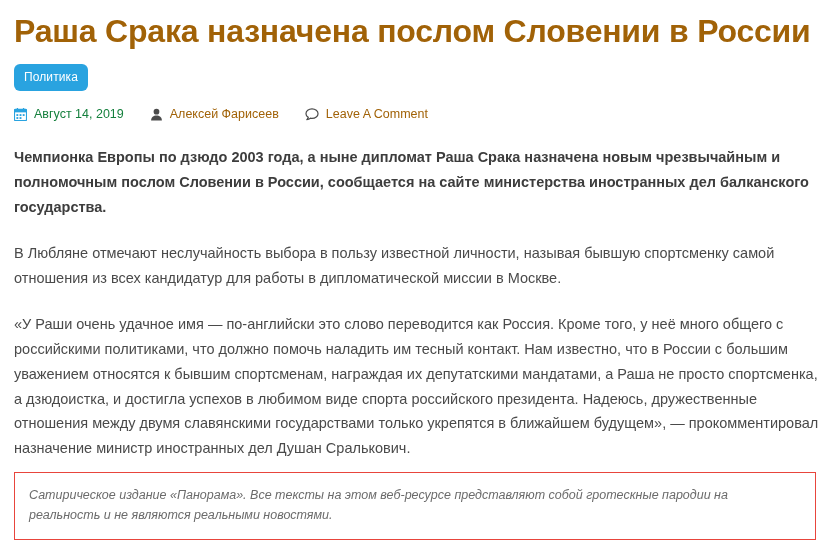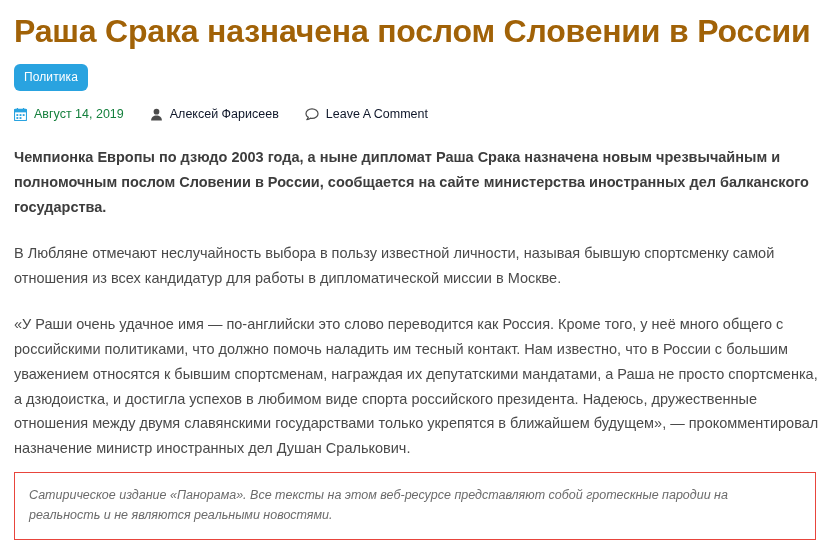--- a/index.html
+++ b/index.html
@@ -57,21 +57,21 @@
   }
   .meta-item .mi-icon {
     display: inline-flex;
     align-items: center;
     justify-content: center;
     margin-right: 7px;
     color: #29a3e0;
   }
   .meta-item .mi-icon svg { display: block; }
   .meta-text { color: #15803d; }
-  a.meta-link { color: #0f172a; text-decoration: none; }
+  a.meta-link { color: #a16207; text-decoration: none; }
 
   .lead {
     margin-top: 24px;
     font-size: 14.5px;
     line-height: 1.72;
     font-weight: bold;
     color: #3d3d3d;
   }
   .para {
     margin-top: 21px;

